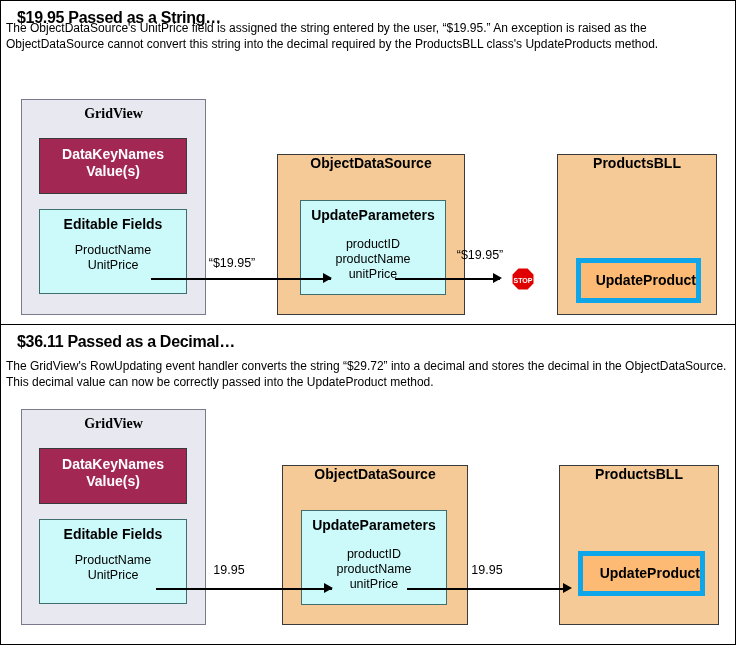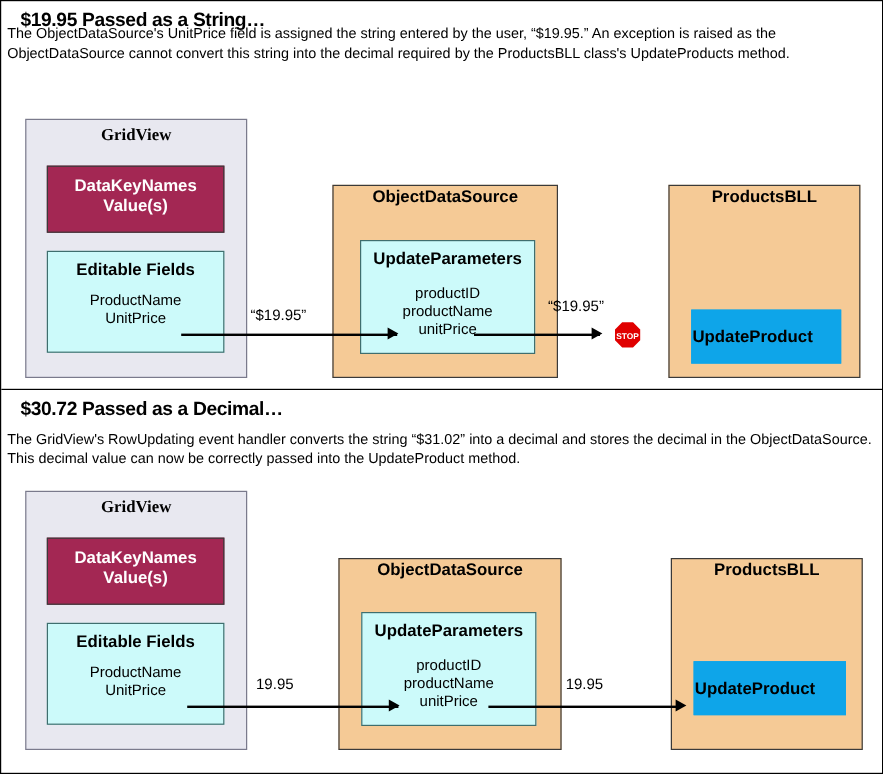--- a/index.html
+++ b/index.html
@@ -95,25 +95,25 @@
   .datakey .box-title { margin-top: 7px; }
   .datakey .box-title .ln2 { display: block; }
 
   .cyanbox {
     background: #ccfafa;
     border: 1px solid #3f6e6e;
   }
   .cyanbox > .box-title { margin-top: 6px; }
 
   .yellowbox {
-    background: #0ea5e9;
-    border: 1px solid #0ea5e9;
+    background: #fdba74;
+    border: 5px solid #0ea5e9;
     display: flex;
     align-items: center;
-    justify-content: flex-start;
+    justify-content: flex-end;
   }
   .yellowbox .box-title { margin: 0; }
 
   .fieldlist {
     font-size: 12.5px;
     line-height: 15px;
     font-weight: normal;
   }
   .fieldlist span { display: block; }
 
@@ -214,23 +214,23 @@
         </svg>
       </div>
 
     </div>
   </div>
 
   <div class="divider"></div>
 
   <div class="section" id="section-decimal">
 
-    <div class="sec-title" style="top:4px;">$30.72 Passed as a Decimal…</div>
-
-    <div class="sec-desc" style="top:34px;">The GridView's RowUpdating event handler converts the string “$31.02” into a decimal and stores the decimal in the ObjectDataSource. This decimal value can now be correctly passed into the UpdateProduct method.</div>
+    <div class="sec-title" style="top:4px;">$36.11 Passed as a Decimal…</div>
+
+    <div class="sec-desc" style="top:34px;">The GridView's RowUpdating event handler converts the string “$29.72” into a decimal and stores the decimal in the ObjectDataSource. This decimal value can now be correctly passed into the UpdateProduct method.</div>
 
     <div class="diagram" style="top:0; height:321px;">
 
       <div class="box gridview" style="left:20px; top:410px; width:185px; height:216px; top:84px;">
         <div class="box-title">GridView</div>
       </div>
 
       <div class="box datakey" style="left:38px; top:123px; width:148px; height:56px;">
         <div class="box-title">
           <span>DataKeyNames</span>

